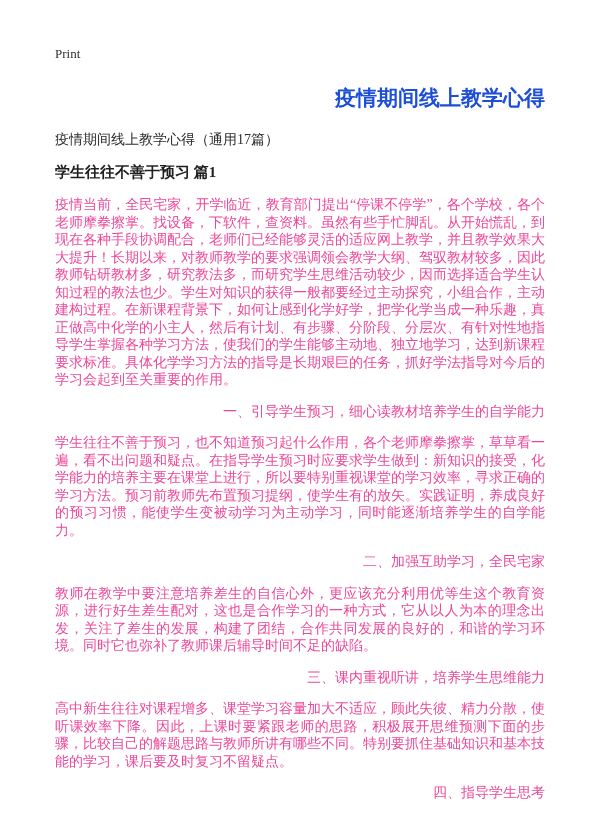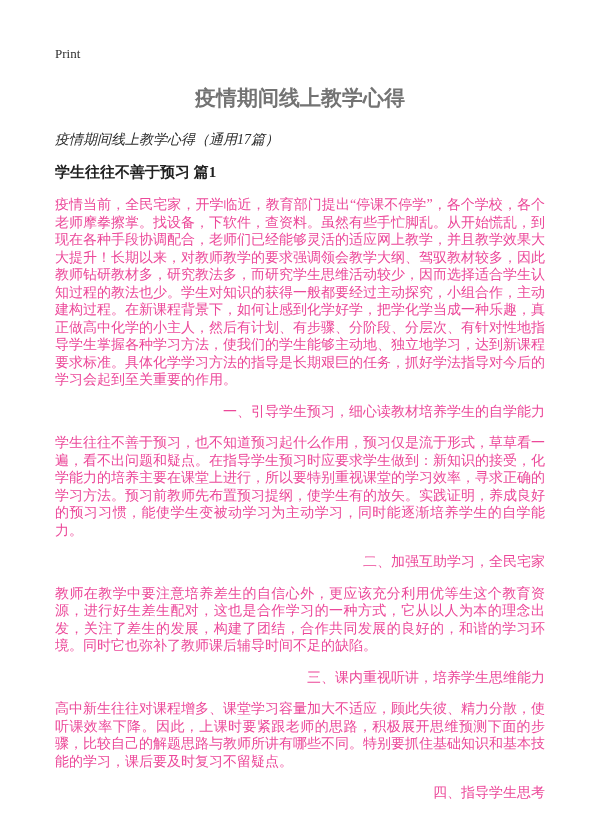--- a/index.html
+++ b/index.html
@@ -21,33 +21,32 @@
     padding: 44px 55px 20px 55px;
     background: #ffffff;
   }
   .print-link {
     font-size: 13px;
     color: #303030;
     cursor: pointer;
     display: inline-block;
   }
   .doc-title {
-    text-align: center;
+    text-align: right;
     font-size: 21px;
     font-weight: bold;
-    color: #737373;
+    color: #1d4ed8;
     margin: 24px 0 20px 0;
     line-height: 1.2;
   }
   .subtitle {
     font-size: 14px;
     color: #2b2b2b;
     margin: 0 0 14px 0;
     line-height: 1.25;
-    font-style: italic;
   }
   .article-heading {
     font-size: 15px;
     font-weight: bold;
     color: #1f1f1f;
     margin: 0 0 15px 0;
     line-height: 1.25;
   }
   .article-body p {
     font-size: 14px;
@@ -74,21 +73,21 @@
   <div class="subtitle">疫情期间线上教学心得（通用17篇）</div>
 
   <h2 class="article-heading">学生往往不善于预习 篇1</h2>
 
   <div class="article-body">
 
       <p class="paragraph">疫情当前，全民宅家，开学临近，教育部门提出“停课不停学”，各个学校，各个老师摩拳擦掌。找设备，下软件，查资料。虽然有些手忙脚乱。从开始慌乱，到现在各种手段协调配合，老师们已经能够灵活的适应网上教学，并且教学效果大大提升！长期以来，对教师教学的要求强调领会教学大纲、驾驭教材较多，因此教师钻研教材多，研究教法多，而研究学生思维活动较少，因而选择适合学生认知过程的教法也少。学生对知识的获得一般都要经过主动探究，小组合作，主动建构过程。在新课程背景下，如何让感到化学好学，把学化学当成一种乐趣，真正做高中化学的小主人，然后有计划、有步骤、分阶段、分层次、有针对性地指导学生掌握各种学习方法，使我们的学生能够主动地、独立地学习，达到新课程要求标准。具体化学学习方法的指导是长期艰巨的任务，抓好学法指导对今后的学习会起到至关重要的作用。</p>
 
       <p class="section-heading">一、引导学生预习，细心读教材培养学生的自学能力</p>
 
-      <p class="paragraph">学生往往不善于预习，也不知道预习起什么作用，预习仅是流于形式，草草看一遍，看不出问题和疑点。在指导学生预习时应要求学生做到：新知识的接受，化学能力的培养主要在课堂上进行，所以要特别重视课堂的学习效率，寻求正确的学习方法。预习前教师先布置预习提纲，使学生有的放矢。实践证明，养成良好的预习习惯，能使学生变被动学习为主动学习，同时能逐渐培养学生的自学能力。</p>
+      <p class="paragraph">学生往往不善于预习，也不知道预习起什么作用，各个老师摩拳擦掌，草草看一遍，看不出问题和疑点。在指导学生预习时应要求学生做到：新知识的接受，化学能力的培养主要在课堂上进行，所以要特别重视课堂的学习效率，寻求正确的学习方法。预习前教师先布置预习提纲，使学生有的放矢。实践证明，养成良好的预习习惯，能使学生变被动学习为主动学习，同时能逐渐培养学生的自学能力。</p>
 
       <p class="section-heading">二、加强互助学习，全民宅家</p>
 
       <p class="paragraph">教师在教学中要注意培养差生的自信心外，更应该充分利用优等生这个教育资源，进行好生差生配对，这也是合作学习的一种方式，它从以人为本的理念出发，关注了差生的发展，构建了团结，合作共同发展的良好的，和谐的学习环境。同时它也弥补了教师课后辅导时间不足的缺陷。</p>
 
       <p class="section-heading">三、课内重视听讲，培养学生思维能力</p>
 
       <p class="paragraph">高中新生往往对课程增多、课堂学习容量加大不适应，顾此失彼、精力分散，使听课效率下降。因此，上课时要紧跟老师的思路，积极展开思维预测下面的步骤，比较自己的解题思路与教师所讲有哪些不同。特别要抓住基础知识和基本技能的学习，课后要及时复习不留疑点。</p>
 
       <p class="section-heading">四、指导学生思考</p>

